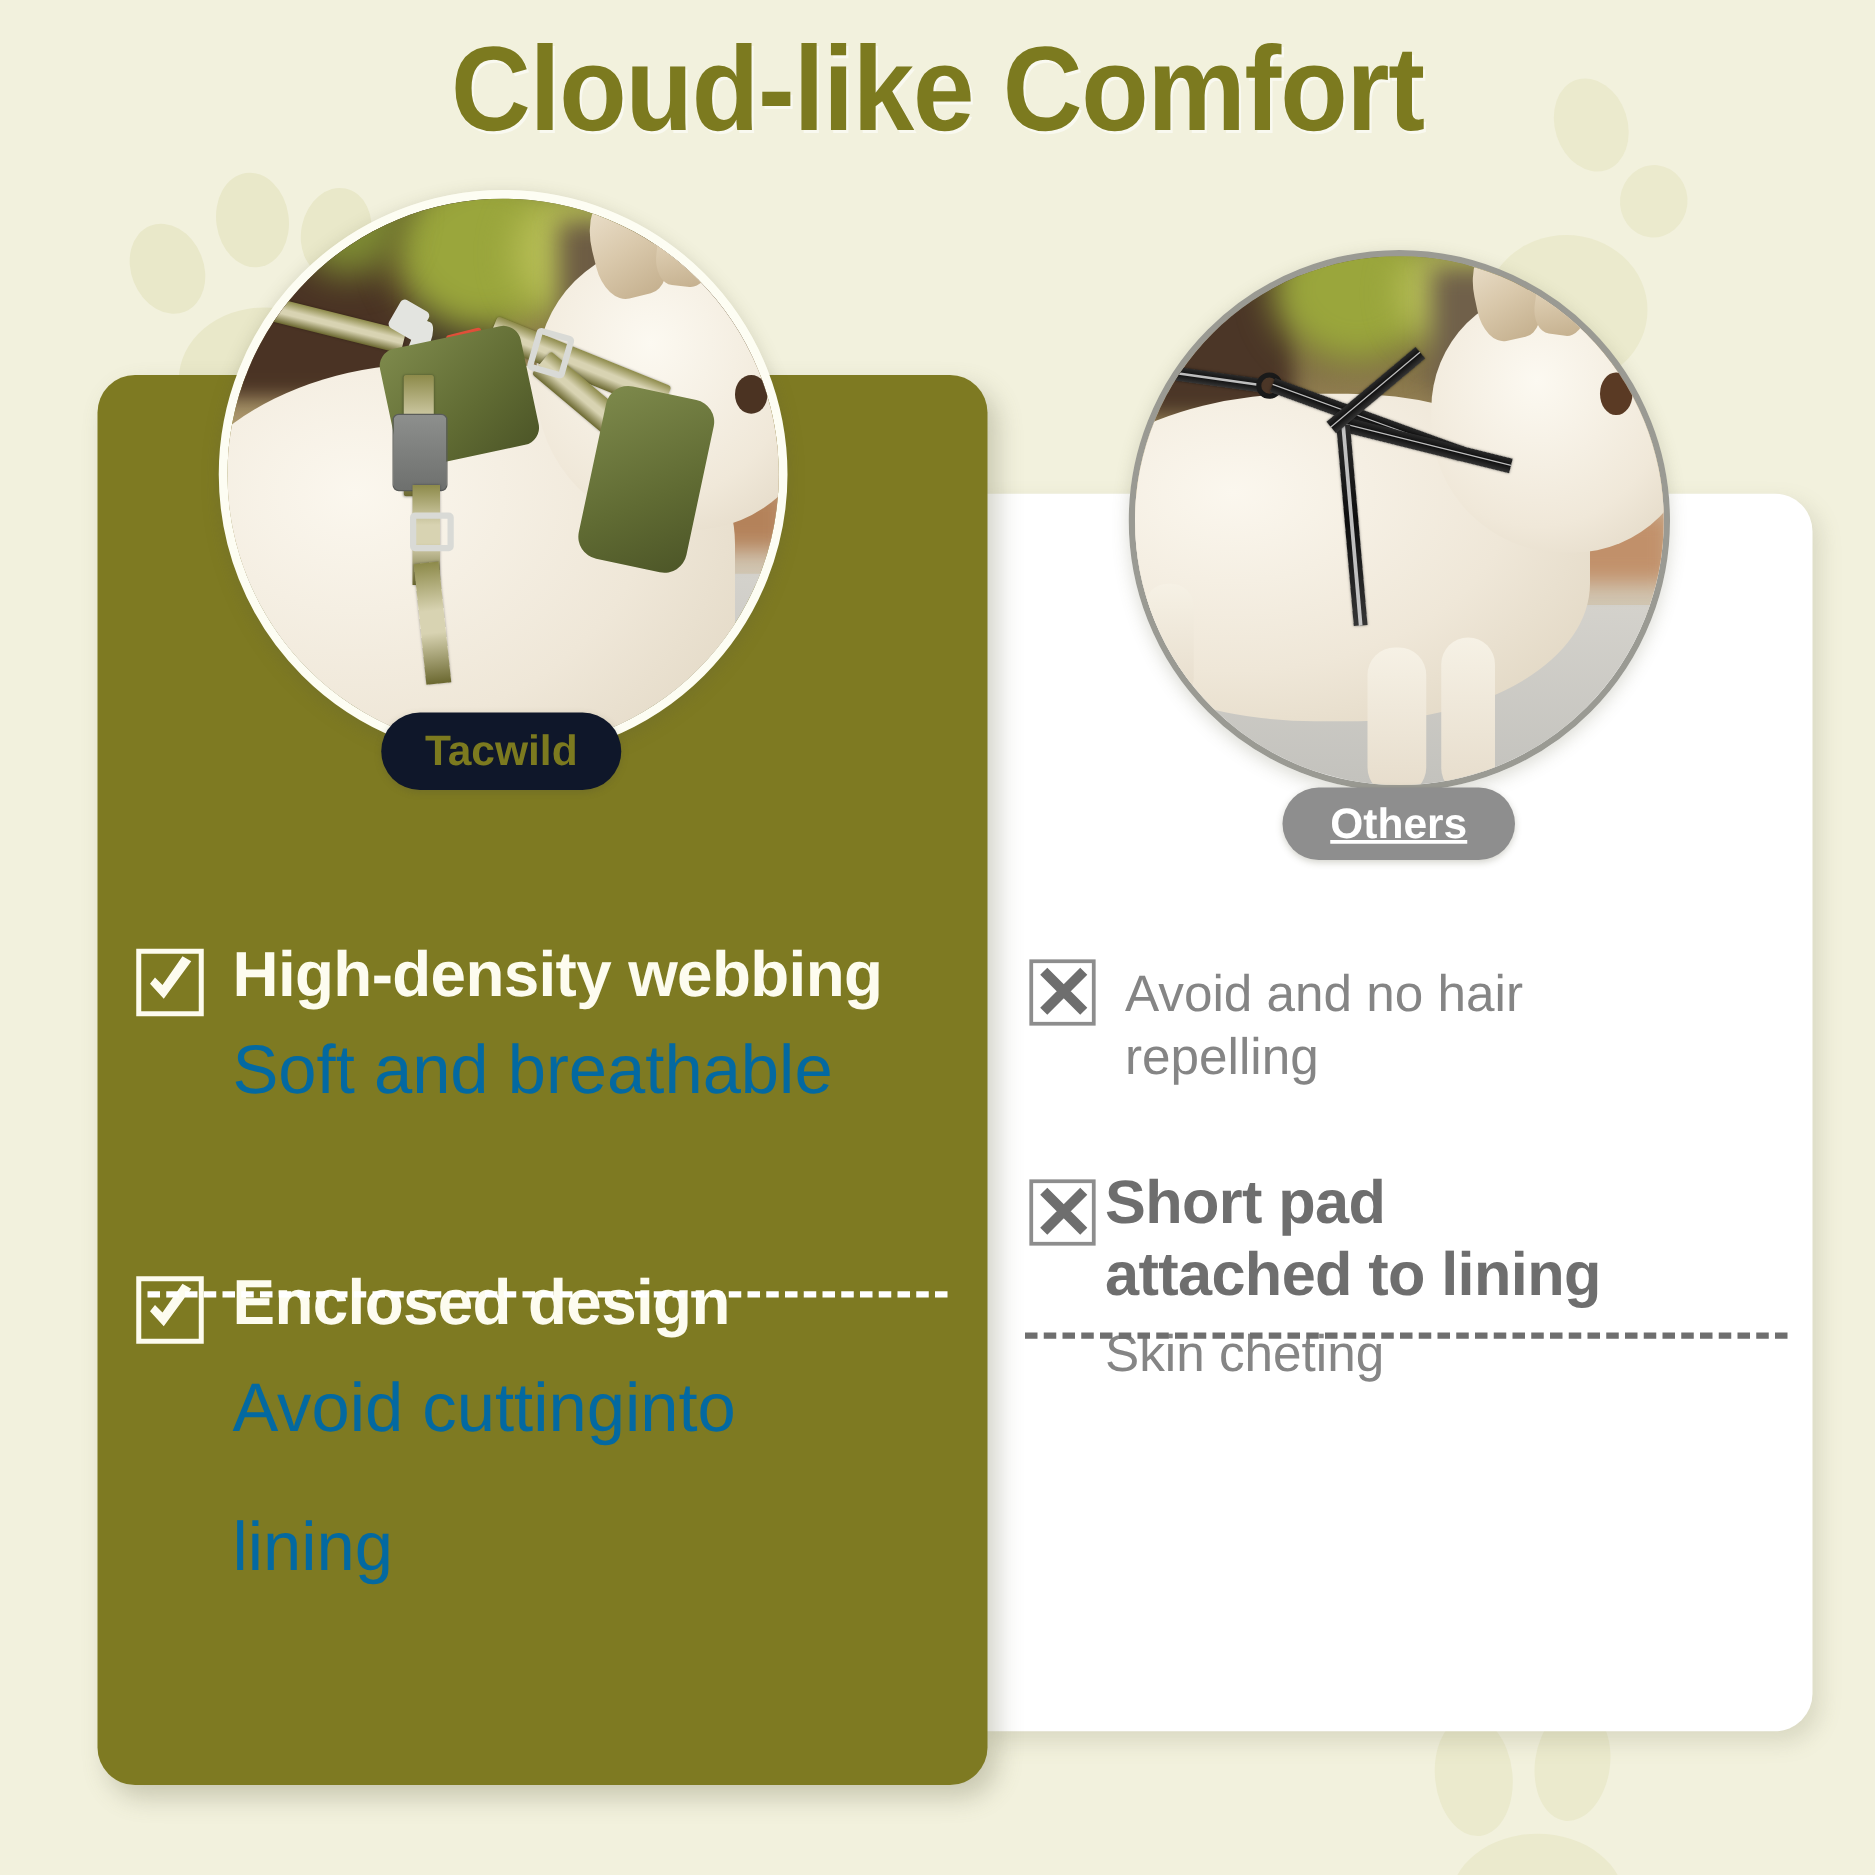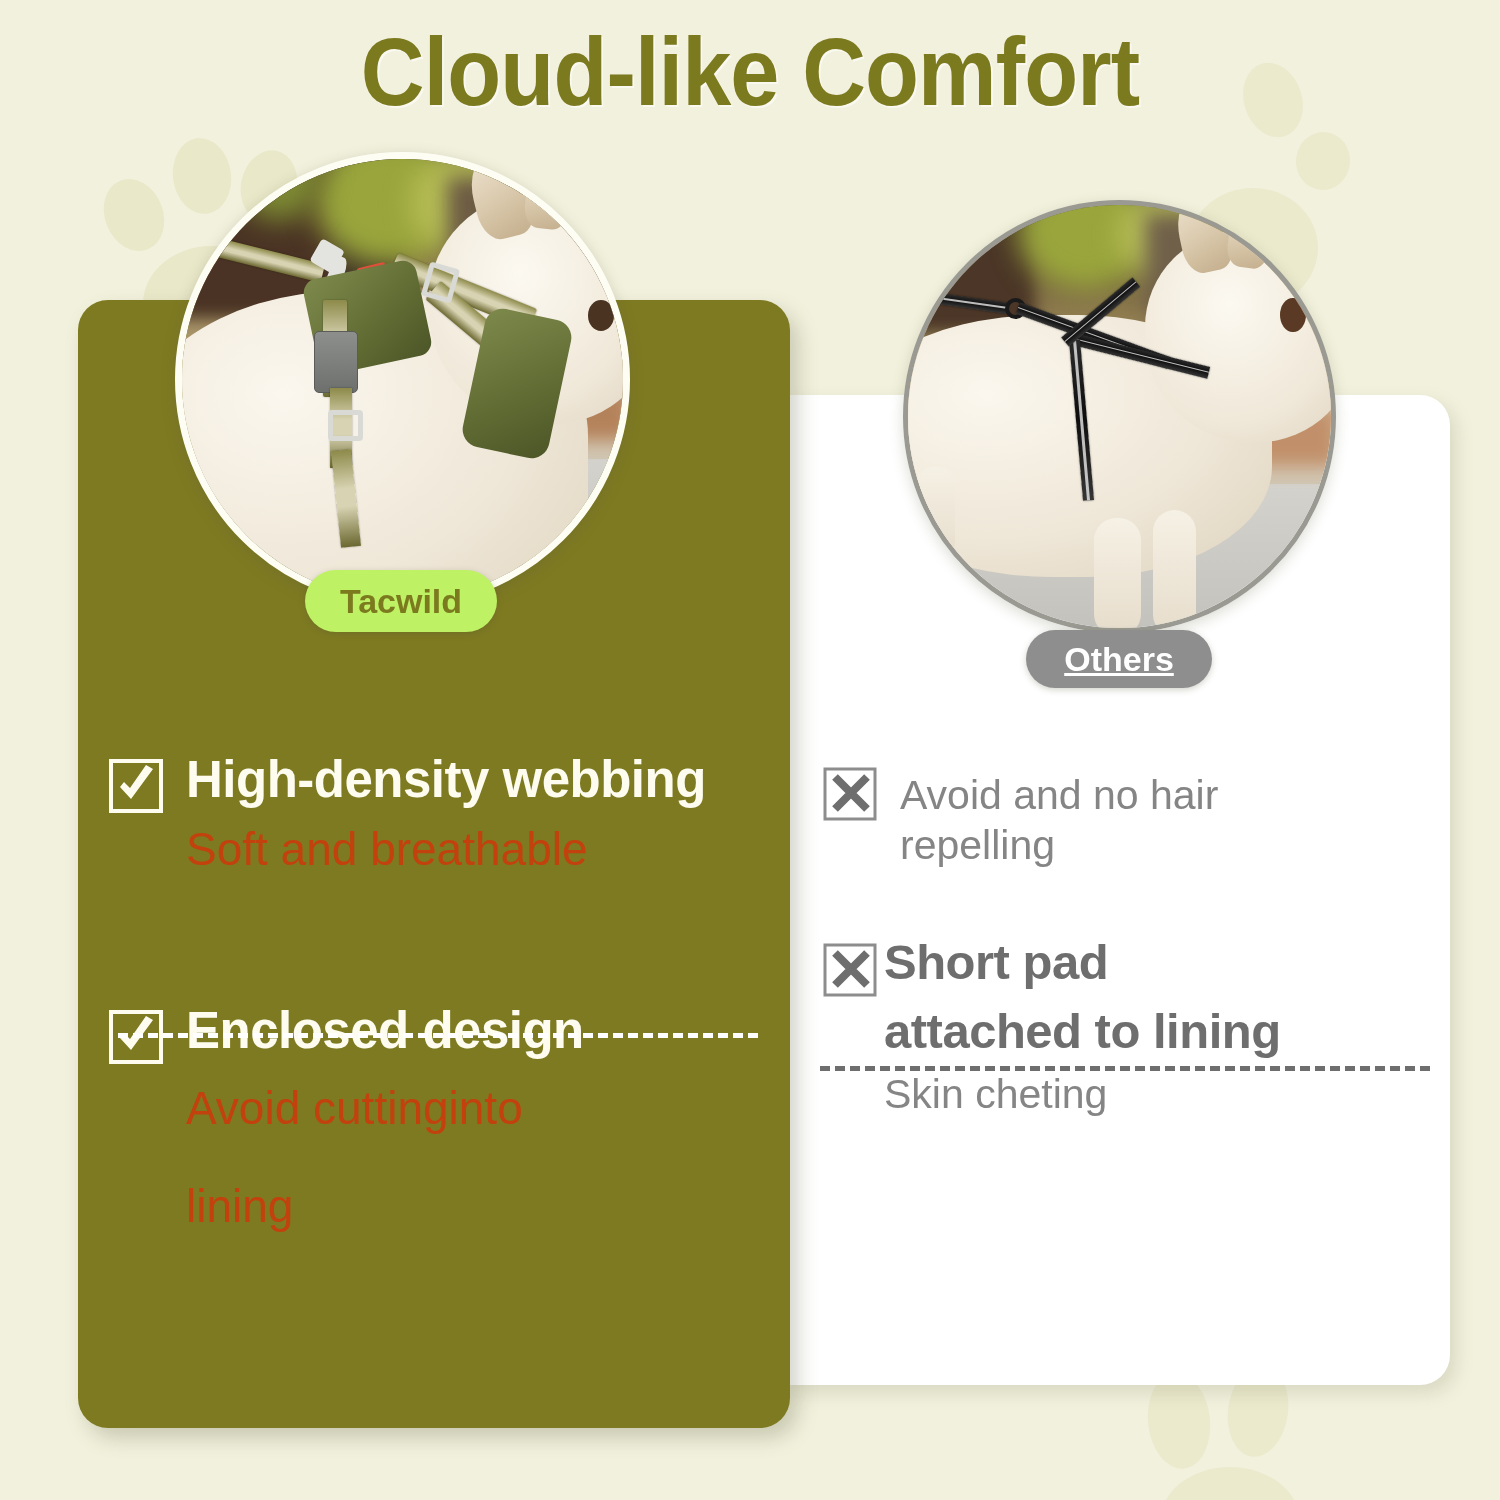--- a/index.html
+++ b/index.html
@@ -194,21 +194,21 @@
     justify-content: center;
     border-radius: 999px;
     font-weight: bold;
     white-space: nowrap;
   }
   #pill-tacwild {
     left: 305px;
     top: 570px;
     width: 192px;
     height: 62px;
-    background: #bef264;
+    background: #0f172a;
     color: #7c7a1f;
     font-size: 34px;
     box-shadow: 0 2px 6px rgba(80,80,50,.25);
   }
   #pill-others {
     left: 1026px;
     top: 630px;
     width: 186px;
     height: 58px;
     background: #8e8e8e;
@@ -244,21 +244,21 @@
     line-height: 1.10;
     letter-spacing: -0.5px;
   }
   .fsub {
     font-weight: normal;
     line-height: 1.22;
   }
 
   
   #features-left .ftitle { color: #fdfcef; font-size: 51px; }
-  #features-left .fsub   { color: #c2410c; font-size: 46px; margin-top: 14px; }
+  #features-left .fsub   { color: #0369a1; font-size: 55px; margin-top: 14px; }
   #features-left .feature-1 .fsub { line-height: 1.2; }
   #features-left .feature-2 .fsub { line-height: 1.55; }
 
   
   #features-right .ftitle { color: #6e6e6e; font-size: 49px; }
   #features-right .fsub   { color: #858585; font-size: 41px; margin-top: 10px; }
 
   .divider {
     height: 0;
     border-top: 5px dashed #ffffff;
@@ -453,21 +453,21 @@
 
     <div class="feature">
       <div class="box" style="margin-right:6px">
         <svg viewBox="0 0 56 56" aria-hidden="true">
           <rect x="3" y="3" width="50" height="50" fill="none" stroke="#8d8d8d" stroke-width="3"></rect>
           <path d="M13 11 L45 43 M45 11 L13 43" stroke="#6e6e6e" stroke-width="8" stroke-linecap="butt"></path>
         </svg>
       </div>
       <div class="ftext">
         <div class="ftitle nowrap">Short pad</div>
-        <div class="ftitle nowrap" style="margin-top:15px">attached to lining</div>
+        <div class="ftitle nowrap" style="margin-top:4px">attached to lining</div>
         <div class="fsub">Skin cheting</div>
       </div>
     </div>
   </div>
 
   <div class="divider" id="divider-right"></div>
 
 </div>
 
 </body></html>

